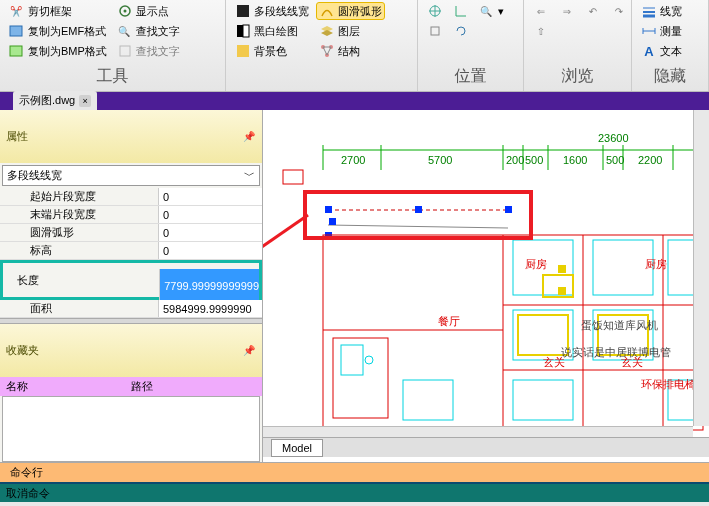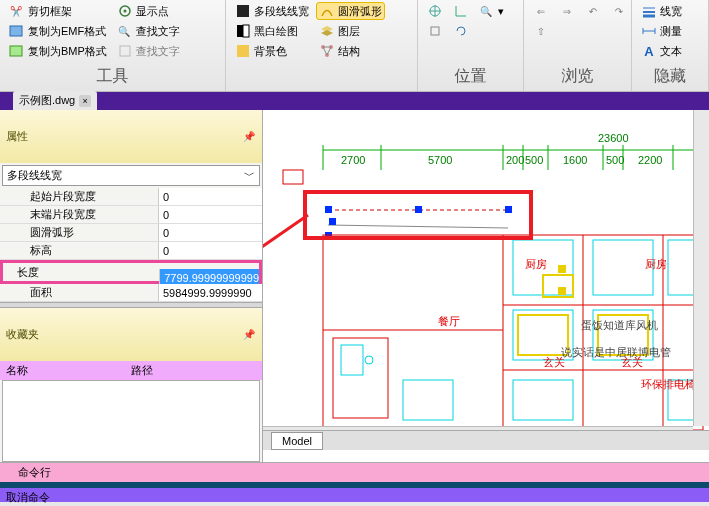--- a/index.html
+++ b/index.html
@@ -21,41 +21,41 @@
 .tab-close { width: 12px; height: 12px; background: #d0d0d0; border-radius: 2px; display: flex; align-items: center; justify-content: center; font-size: 9px; cursor: pointer; }
 
 .main { display: flex; height: 352px; }
 
 .panel { width: 263px; background: #f4f4f0; border-right: 1px solid #aaa; display: flex; flex-direction: column; }
 .panel-header { background: linear-gradient(#fcf7d8, #f3e9a5); padding: 19px 6px; color: #4a4a00; display: flex; justify-content: space-between; align-items: center; }
 .panel-header .pin { font-size: 10px; color: #9a8a00; }
 .prop-select { background: #fff; border: 1px solid #999; margin: 2px; padding: 2px 4px; display: flex; justify-content: space-between; align-items: flex-start; }
 .prop-grid { flex: 0 0 auto; }
 .prop-row { display: flex; border-bottom: 1px solid #ddd; height: 18px; align-items: center; }
-.prop-row.highlighted { border: 3px solid #ec4899; height: 24px; gap: 28px; }
+.prop-row.highlighted { border: 3px solid #14b8a6; height: 40px; gap: 28px; }
 .prop-key { width: 158px; padding-left: 30px; }
 .prop-val { flex: 1; padding-left: 4px; background: #fff; border-left: 1px solid #ccc; height: 100%; display: flex; align-items: center; }
 .prop-val.selected { background: #3399ff; color: #fff; margin-top: 12px; }
 .splitter { height: 6px; background: #d8d8d8; border-top: 1px solid #aaa; border-bottom: 1px solid #aaa; cursor: ns-resize; }
 .fav-header-row { display: flex; padding: 2px 6px; background: #f0abfc; }
 .fav-col { flex: 1; }
 .fav-body { flex: 1; background: #fff; border: 1px solid #aaa; margin: 0 2px; }
 
 .canvas { flex: 1; background: #fff; position: relative; overflow: hidden; }
 .canvas svg { position: absolute; top: 0; left: 0; }
 .red-box { position: absolute; border: 4px solid #ec1c24; }
 .arrow-svg { position: absolute; }
 
-.modeltab { position: absolute; bottom: 12px; left: 0; right: 0; height: 20px; background: #e0e0e0; border-top: 1px solid #aaa; display: flex; align-items: center; }
+.modeltab { position: absolute; bottom: 5px; left: 0; right: 0; height: 20px; background: #e0e0e0; border-top: 1px solid #aaa; display: flex; align-items: center; }
 .modeltab .mtab { background: #fff; padding: 2px 10px; border: 1px solid #999; margin-left: 8px; }
 .scroll-h { position: absolute; bottom: 20px; left: 0; right: 16px; height: 16px; background: #e8e8e8; border-top: 1px solid #bbb; }
 .scroll-v { position: absolute; top: 0; bottom: 36px; right: 0; width: 16px; background: #e8e8e8; border-left: 1px solid #bbb; }
 
-.cmdline { height: 20px; background: #f9a8d4; border-top: 1px solid #aaa; padding: 2px 18px; display: flex; align-items: center; }
-.statusline { height: 20px; background: #8b5cf6; border-top: 6px solid #0c4a6e; padding: 2px 6px; }
+.cmdline { height: 20px; background: #fdba74; border-top: 1px solid #aaa; padding: 2px 10px; display: flex; align-items: center; }
+.statusline { height: 20px; background: #0f766e; border-top: 2px solid #0c4a6e; padding: 2px 6px; }
 
 .sv-text { font-size: 8px; fill: #d00; }
 .dim-text { font-size: 8px; fill: #008000; }
 </style>
 </head>
 <body>
 
 <div class="ribbon">
   <div class="ribbon-group" style="width:226px">
     <div class="ribbon-items">

